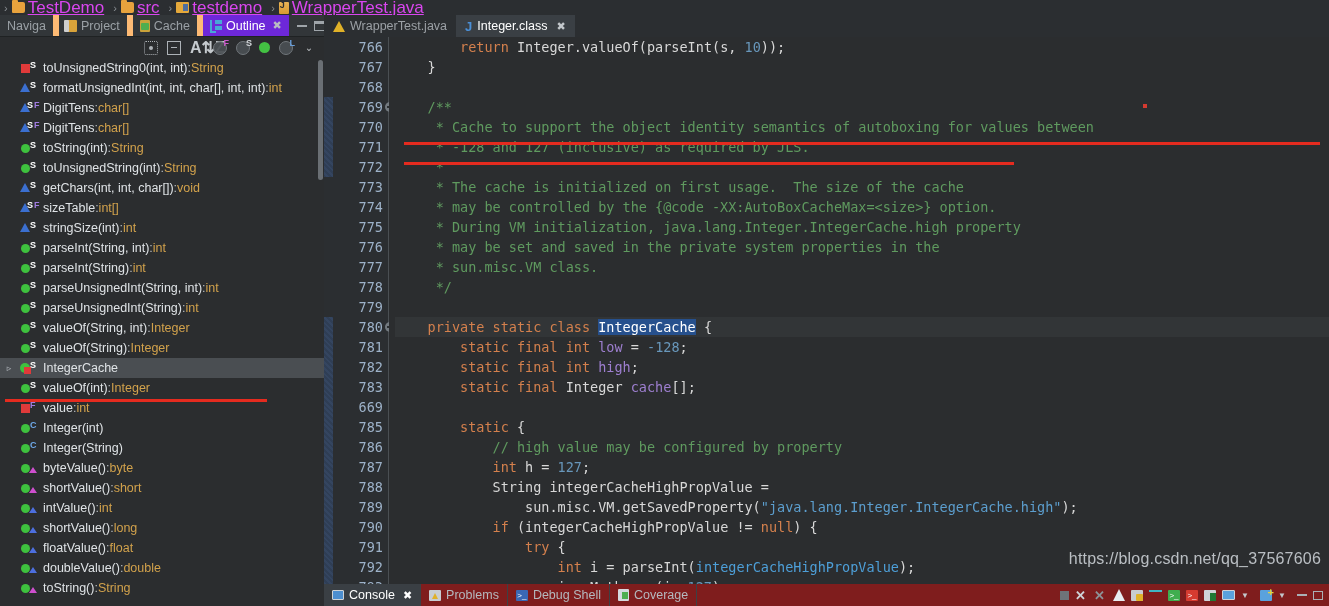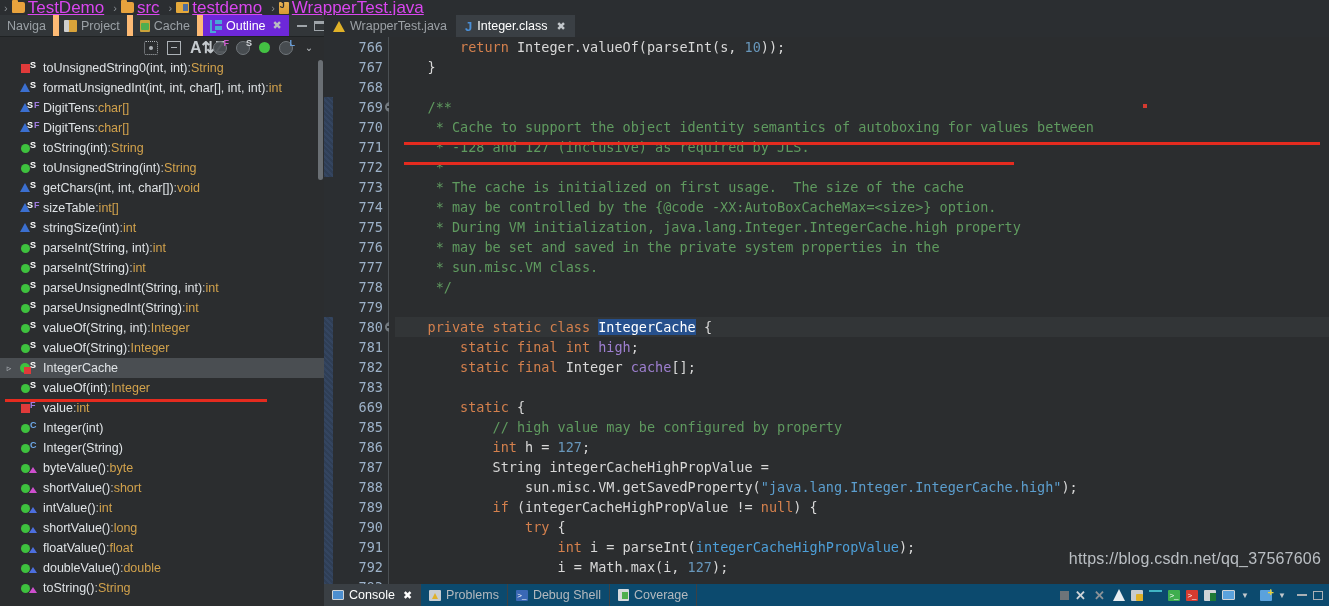--- a/index.html
+++ b/index.html
@@ -143,21 +143,21 @@
   .c-num { color: #6897bb; }
   .c-fld { color: #9e7fd0; }
   .c-plain { color: #d8d8d8; }
   .c-ref { color: #4d9fd8; }
   .c-sel { background: #26508d; color: #ffffff; }
 
   .ann-red { position: absolute; background: #e52b1f; height: 3px; z-index: 6; }
   .err-dot { position: absolute; left: 754px; top: 67px; width: 4px; height: 4px; background: #d33a30; }
 
   
-  .bottom-bar { position: absolute; left: 324px; top: 584px; width: 1005px; height: 22px; background: #0c4a6e; display: flex; align-items: stretch; }
+  .bottom-bar { position: absolute; left: 324px; top: 584px; width: 1005px; height: 22px; background: #7f1d1d; display: flex; align-items: stretch; }
   .b-tab { display: flex; align-items: center; gap: 5px; padding: 0 8px; font-size: 12.5px; color: #b4b9be; border-right: 1px solid #3d4145; cursor: default; }
   .b-tab.active { background: #3a3f44; color: #ffffff; }
   .b-tab .x { font-size: 11px; margin-left: 3px; }
   .ic-console { width: 12px; height: 10px; background: #4d8fd0; border: 1px solid #cfd4d8; border-radius: 1px; }
   .ic-problems { width: 12px; height: 11px; background: #c8cdd2; position: relative; border-radius: 1px; }
   .ic-problems::after { content: ""; position: absolute; left: 3px; top: 3px; width: 0; height: 0; border-left: 3px solid transparent; border-right: 3px solid transparent; border-bottom: 6px solid #e0b128; }
   .ic-debugshell { width: 12px; height: 11px; background: #3a68b5; border-radius: 1px; color: #fff; font-size: 8px; text-align: center; line-height: 11px; }
   .ic-coverage { width: 11px; height: 12px; background: #d6dade; border-radius: 1px; position: relative; }
   .ic-coverage::after { content: ""; position: absolute; left: 4px; top: 3px; width: 6px; height: 7px; background: #4fae4f; }
 
@@ -565,20 +565,21 @@
           <div class="cl"><span class="c-cmt">     * -128 and 127 (inclusive) as required by JLS.</span></div>
           <div class="cl"><span class="c-cmt">     *</span></div>
           <div class="cl"><span class="c-cmt">     * The cache is initialized on first usage.  The size of the cache</span></div>
           <div class="cl"><span class="c-cmt">     * may be controlled by the {@code -XX:AutoBoxCacheMax=&lt;size&gt;} option.</span></div>
           <div class="cl"><span class="c-cmt">     * During VM initialization, java.lang.Integer.IntegerCache.high property</span></div>
           <div class="cl"><span class="c-cmt">     * may be set and saved in the private system properties in the</span></div>
           <div class="cl"><span class="c-cmt">     * sun.misc.VM class.</span></div>
           <div class="cl"><span class="c-cmt">     */</span></div>
           <div class="cl"><span class="c-plain"></span></div>
           <div class="cl hl"><span class="c-plain">    </span><span class="c-kw">private static class</span><span class="c-plain"> </span><span class="c-sel">IntegerCache</span><span class="c-plain"> {</span></div>
+          <div class="cl"><span class="c-plain">        </span><span class="c-kw">static final int</span><span class="c-plain"> </span><span class="c-fld">low</span><span class="c-plain"> = </span><span class="c-num">-128</span><span class="c-plain">;</span></div>
           <div class="cl"><span class="c-plain">        </span><span class="c-kw">static final int</span><span class="c-plain"> </span><span class="c-fld">high</span><span class="c-plain">;</span></div>
           <div class="cl"><span class="c-plain">        </span><span class="c-kw">static final</span><span class="c-plain"> Integer </span><span class="c-fld">cache</span><span class="c-plain">[];</span></div>
           <div class="cl"><span class="c-plain"></span></div>
           <div class="cl"><span class="c-plain">        </span><span class="c-kw">static</span><span class="c-plain"> {</span></div>
           <div class="cl"><span class="c-plain">            </span><span class="c-cmt">// high value may be configured by property</span></div>
           <div class="cl"><span class="c-plain">            </span><span class="c-kw">int</span><span class="c-plain"> h = </span><span class="c-num">127</span><span class="c-plain">;</span></div>
           <div class="cl"><span class="c-plain">            String integerCacheHighPropValue =</span></div>
           <div class="cl"><span class="c-plain">                sun.misc.VM.getSavedProperty(</span><span class="c-str">"java.lang.Integer.IntegerCache.high"</span><span class="c-plain">);</span></div>
           <div class="cl"><span class="c-plain">            </span><span class="c-kw">if</span><span class="c-plain"> (integerCacheHighPropValue != </span><span class="c-kw">null</span><span class="c-plain">) {</span></div>
           <div class="cl"><span class="c-plain">                </span><span class="c-kw">try</span><span class="c-plain"> {</span></div>

